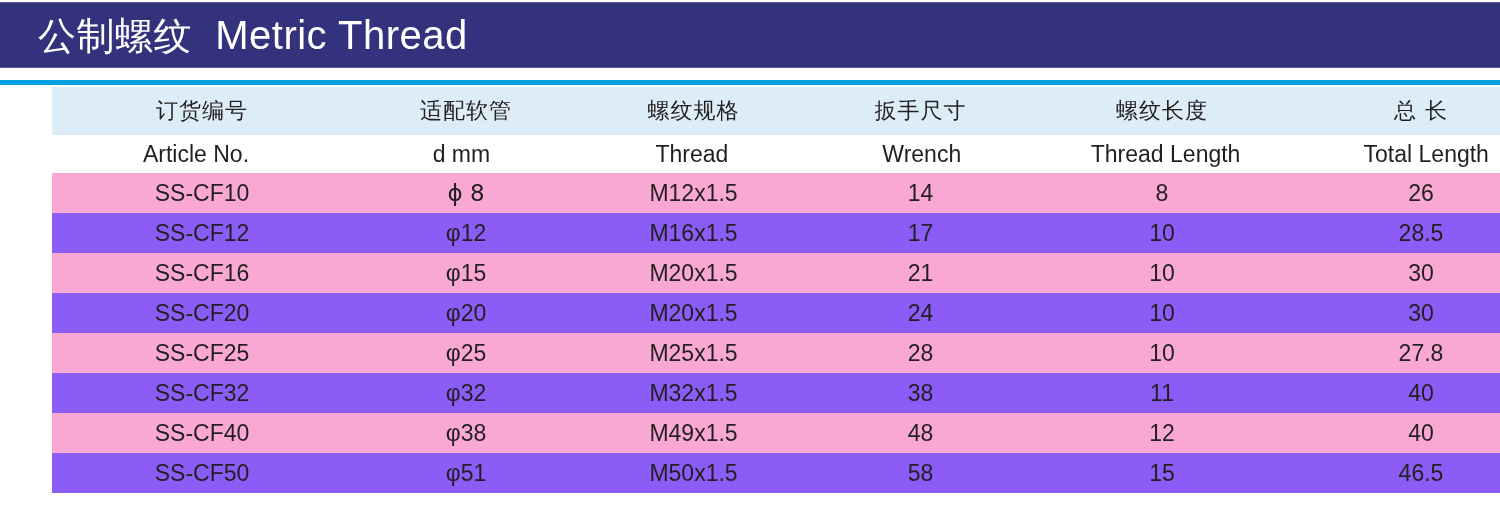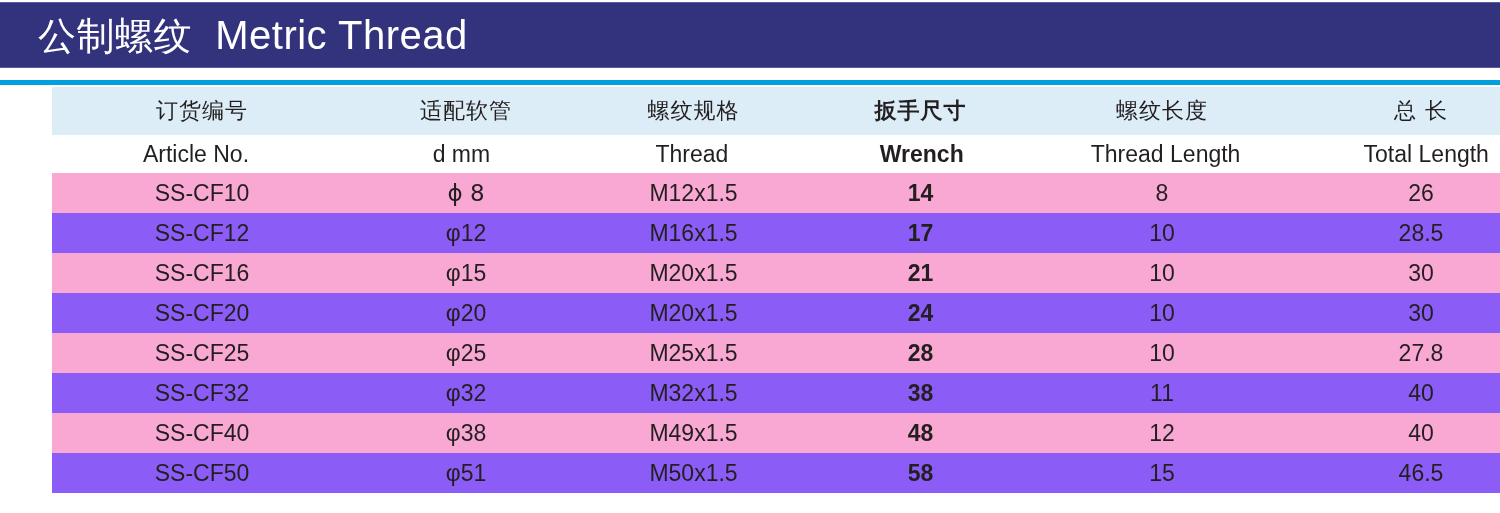--- a/index.html
+++ b/index.html
@@ -80,21 +80,21 @@
   .cell {
     text-align: center;
     box-sizing: border-box;
     white-space: nowrap;
     overflow: hidden;
   }
   
   .c0 { width: 300px; }
   .c1 { width: 228px; }
   .c2 { width: 227px; }
-  .c3 { width: 227px; font-weight: bold; }
+  .c3 { width: 227px; }
   .c4 { width: 256px; }
   .c5 { width: 262px; }
 
   .head-cn {
     background: #dcedf8;
     height: 48px;
   }
   .head-cn .cell {
     font-family: "DejaVu Sans", "Liberation Sans", sans-serif;
     font-size: 22px;

